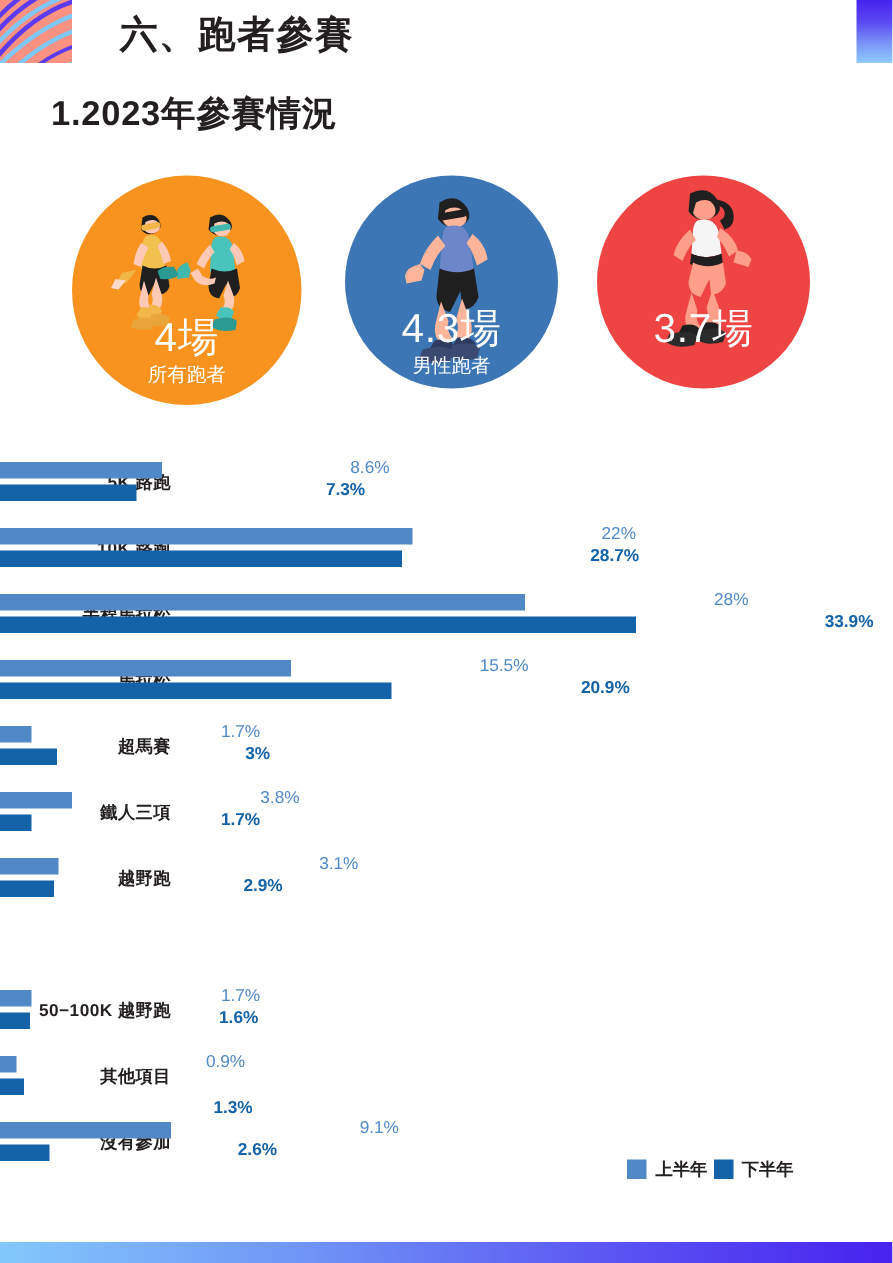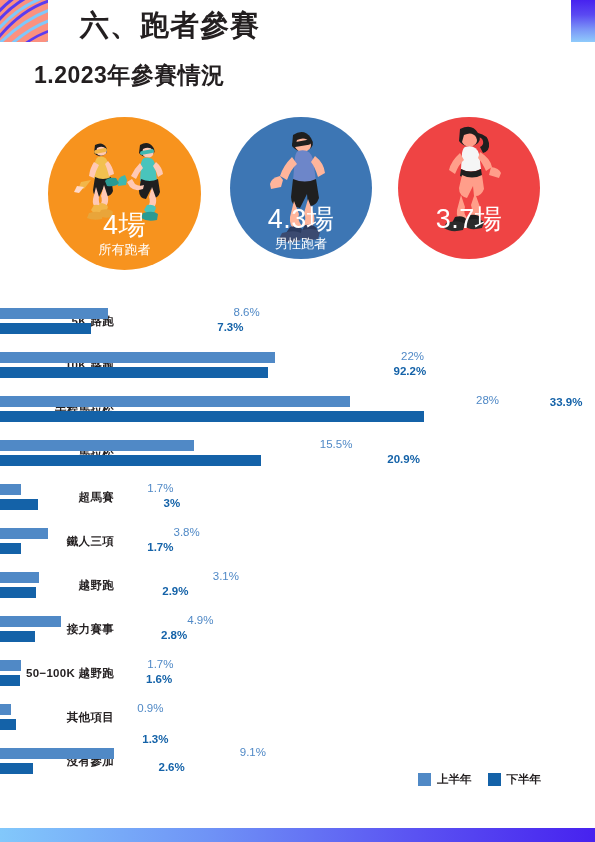--- a/index.html
+++ b/index.html
@@ -43,21 +43,21 @@
     width: 595px;
     height: 14px;
     background: linear-gradient(to right, #82c8fb 0%, #6f93f6 35%, #5a52f2 70%, #4722ef 100%);
   }
 
   
   #page-title {
     position: absolute;
     left: 80px;
     top: 6px;
-    font-size: 29px;
+    font-size: 25px;
     font-weight: bold;
     letter-spacing: 1px;
     color: #231f20;
   }
   #section-title {
     position: absolute;
     left: 34px;
     top: 60px;
     font-size: 23px;
     font-weight: bold;
@@ -158,21 +158,21 @@
   .val-h1 { color: #5089c6; font-weight: normal; }
   .val-h2 { color: #1462a8; font-weight: bold; }
 
   
   #chart-legend {
     position: absolute;
     left: 418px;
     top: 772px;
     display: flex;
     align-items: center;
-    gap: 16px;
+    gap: 4px;
   }
   .legend-item {
     display: flex;
     align-items: center;
     gap: 6px;
     font-size: 11.5px;
     font-weight: bold;
     color: #231f20;
   }
   .legend-swatch {
@@ -303,28 +303,28 @@
       <div class="bar-track bar bar-h1 bar-fill-h1" style="width: 107.5px;"></div>
       <div class="bar-value val-h1" style="left: 233.5px; top: 1px;">8.6%</div>
       <div class="bar-track bar bar-h2 bar-fill-h2" style="width: 91.25px;"></div>
       <div class="bar-value val-h2" style="left: 217.25px; top: 16px;">7.3%</div>
     </div>
     <div class="bar-row" style="top: 44px;">
       <div class="bar-cat-label">10K 路跑</div>
       <div class="bar-track bar bar-h1 bar-fill-h1" style="width: 275px;"></div>
       <div class="bar-value val-h1" style="left: 401px; top: 1px;">22%</div>
       <div class="bar-track bar bar-h2 bar-fill-h2" style="width: 267.5px;"></div>
-      <div class="bar-value val-h2" style="left: 393.5px; top: 16px;">92.2%</div>
+      <div class="bar-value val-h2" style="left: 393.5px; top: 16px;">28.7%</div>
     </div>
     <div class="bar-row" style="top: 88px;">
       <div class="bar-cat-label">半程馬拉松</div>
       <div class="bar-track bar bar-h1 bar-fill-h1" style="width: 350px;"></div>
       <div class="bar-value val-h1" style="left: 476px; top: 1px;">28%</div>
       <div class="bar-track bar bar-h2 bar-fill-h2" style="width: 423.75px;"></div>
-      <div class="bar-value val-h2" style="left: 549.75px; top: 3px;">33.9%</div>
+      <div class="bar-value val-h2" style="left: 549.75px; top: 16px;">33.9%</div>
     </div>
     <div class="bar-row" style="top: 132px;">
       <div class="bar-cat-label">馬拉松</div>
       <div class="bar-track bar bar-h1 bar-fill-h1" style="width: 193.75px;"></div>
       <div class="bar-value val-h1" style="left: 319.75px; top: 1px;">15.5%</div>
       <div class="bar-track bar bar-h2 bar-fill-h2" style="width: 261.25px;"></div>
       <div class="bar-value val-h2" style="left: 387.25px; top: 16px;">20.9%</div>
     </div>
     <div class="bar-row" style="top: 176px;">
       <div class="bar-cat-label">超馬賽</div>
@@ -339,27 +339,20 @@
       <div class="bar-value val-h1" style="left: 173.5px; top: 1px;">3.8%</div>
       <div class="bar-track bar bar-h2 bar-fill-h2" style="width: 21.25px;"></div>
       <div class="bar-value val-h2" style="left: 147.25px; top: 16px;">1.7%</div>
     </div>
     <div class="bar-row" style="top: 264px;">
       <div class="bar-cat-label">越野跑</div>
       <div class="bar-track bar bar-h1 bar-fill-h1" style="width: 38.75px;"></div>
       <div class="bar-value val-h1" style="left: 164.75px; top: 1px; margin-left: 48px;">3.1%</div>
       <div class="bar-track bar bar-h2 bar-fill-h2" style="width: 36.25px;"></div>
       <div class="bar-value val-h2" style="left: 162.25px; top: 16px;">2.9%</div>
-    </div>
-    <div class="bar-row" style="top: 308px;">
-      <div class="bar-cat-label">接力賽事</div>
-      <div class="bar-track bar bar-h1 bar-fill-h1" style="width: 61.25px;"></div>
-      <div class="bar-value val-h1" style="left: 187.25px; top: 1px;">4.9%</div>
-      <div class="bar-track bar bar-h2 bar-fill-h2" style="width: 35px;"></div>
-      <div class="bar-value val-h2" style="left: 161px; top: 16px;">2.8%</div>
     </div>
     <div class="bar-row" style="top: 352px;">
       <div class="bar-cat-label">50−100K 越野跑</div>
       <div class="bar-track bar bar-h1 bar-fill-h1" style="width: 21.25px;"></div>
       <div class="bar-value val-h1" style="left: 147.25px; top: 1px;">1.7%</div>
       <div class="bar-track bar bar-h2 bar-fill-h2" style="width: 20px;"></div>
       <div class="bar-value val-h2" style="left: 146px; top: 16px;">1.6%</div>
     </div>
     <div class="bar-row" style="top: 396px;">
       <div class="bar-cat-label">其他項目</div>

